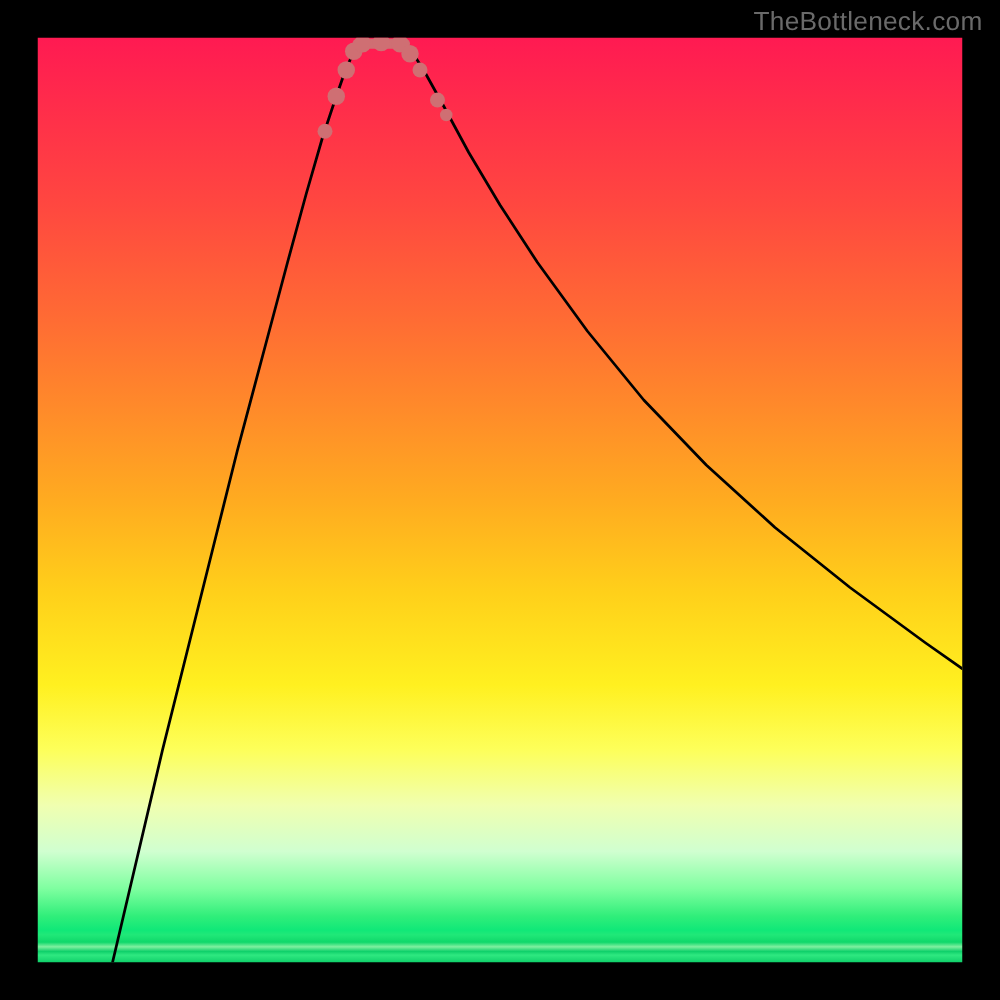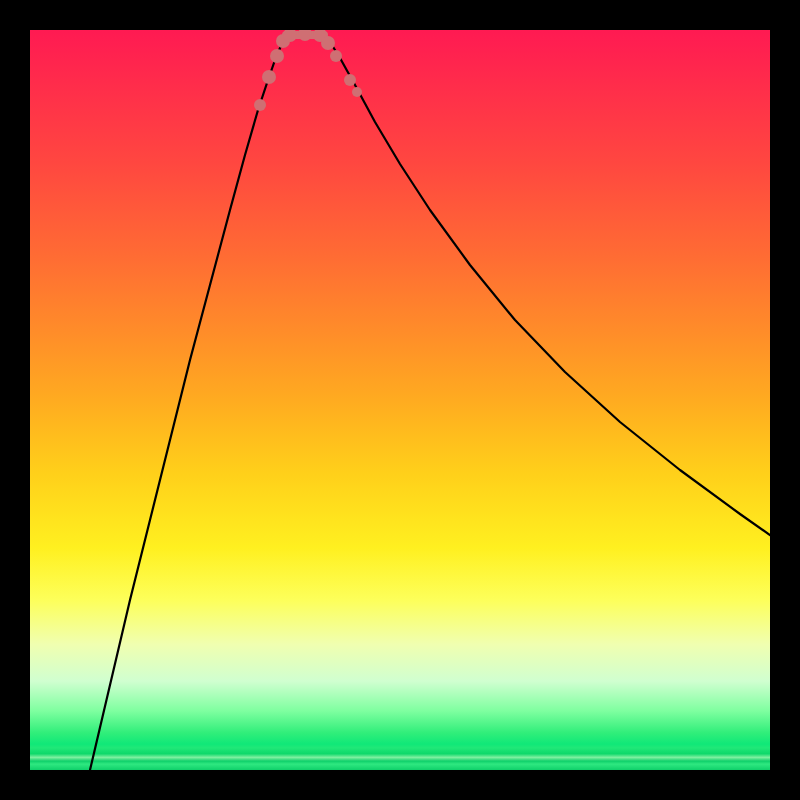--- a/index.html
+++ b/index.html
@@ -92,13 +92,14 @@
           <circle cx="275" cy="4" r="7" fill="#cf6f73"></circle>
           <circle cx="290" cy="5" r="7" fill="#cf6f73"></circle>
           <circle cx="298" cy="13" r="7" fill="#cf6f73"></circle>
           <circle cx="306" cy="26" r="6" fill="#cf6f73"></circle>
           <circle cx="320" cy="50" r="6" fill="#cf6f73"></circle>
           <circle cx="327" cy="62" r="5" fill="#cf6f73"></circle>
         </g>
     </svg>
   </div>
 
+  <div class="watermark">TheBottleneck.com</div>
 </div>
 
 </body></html>

